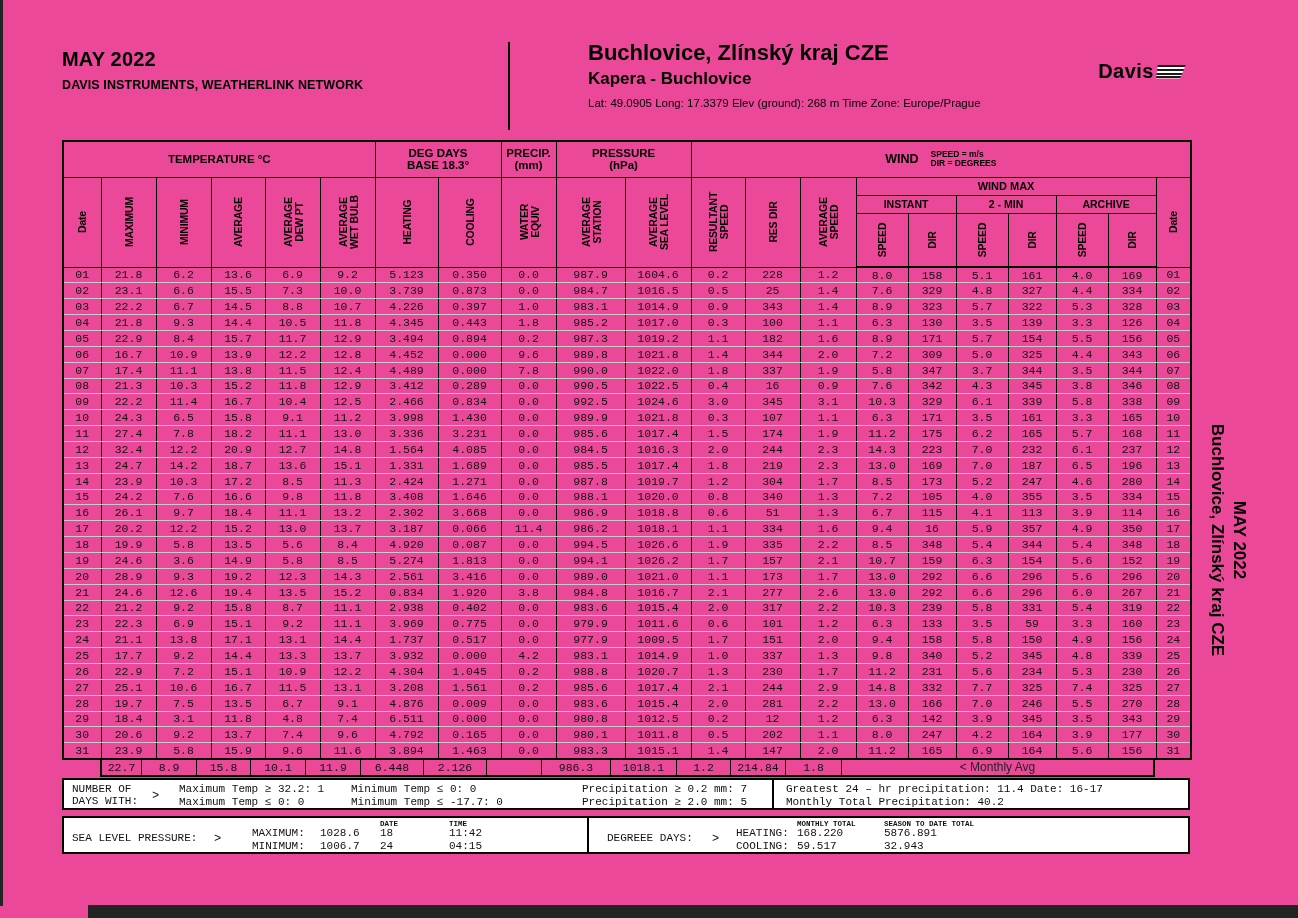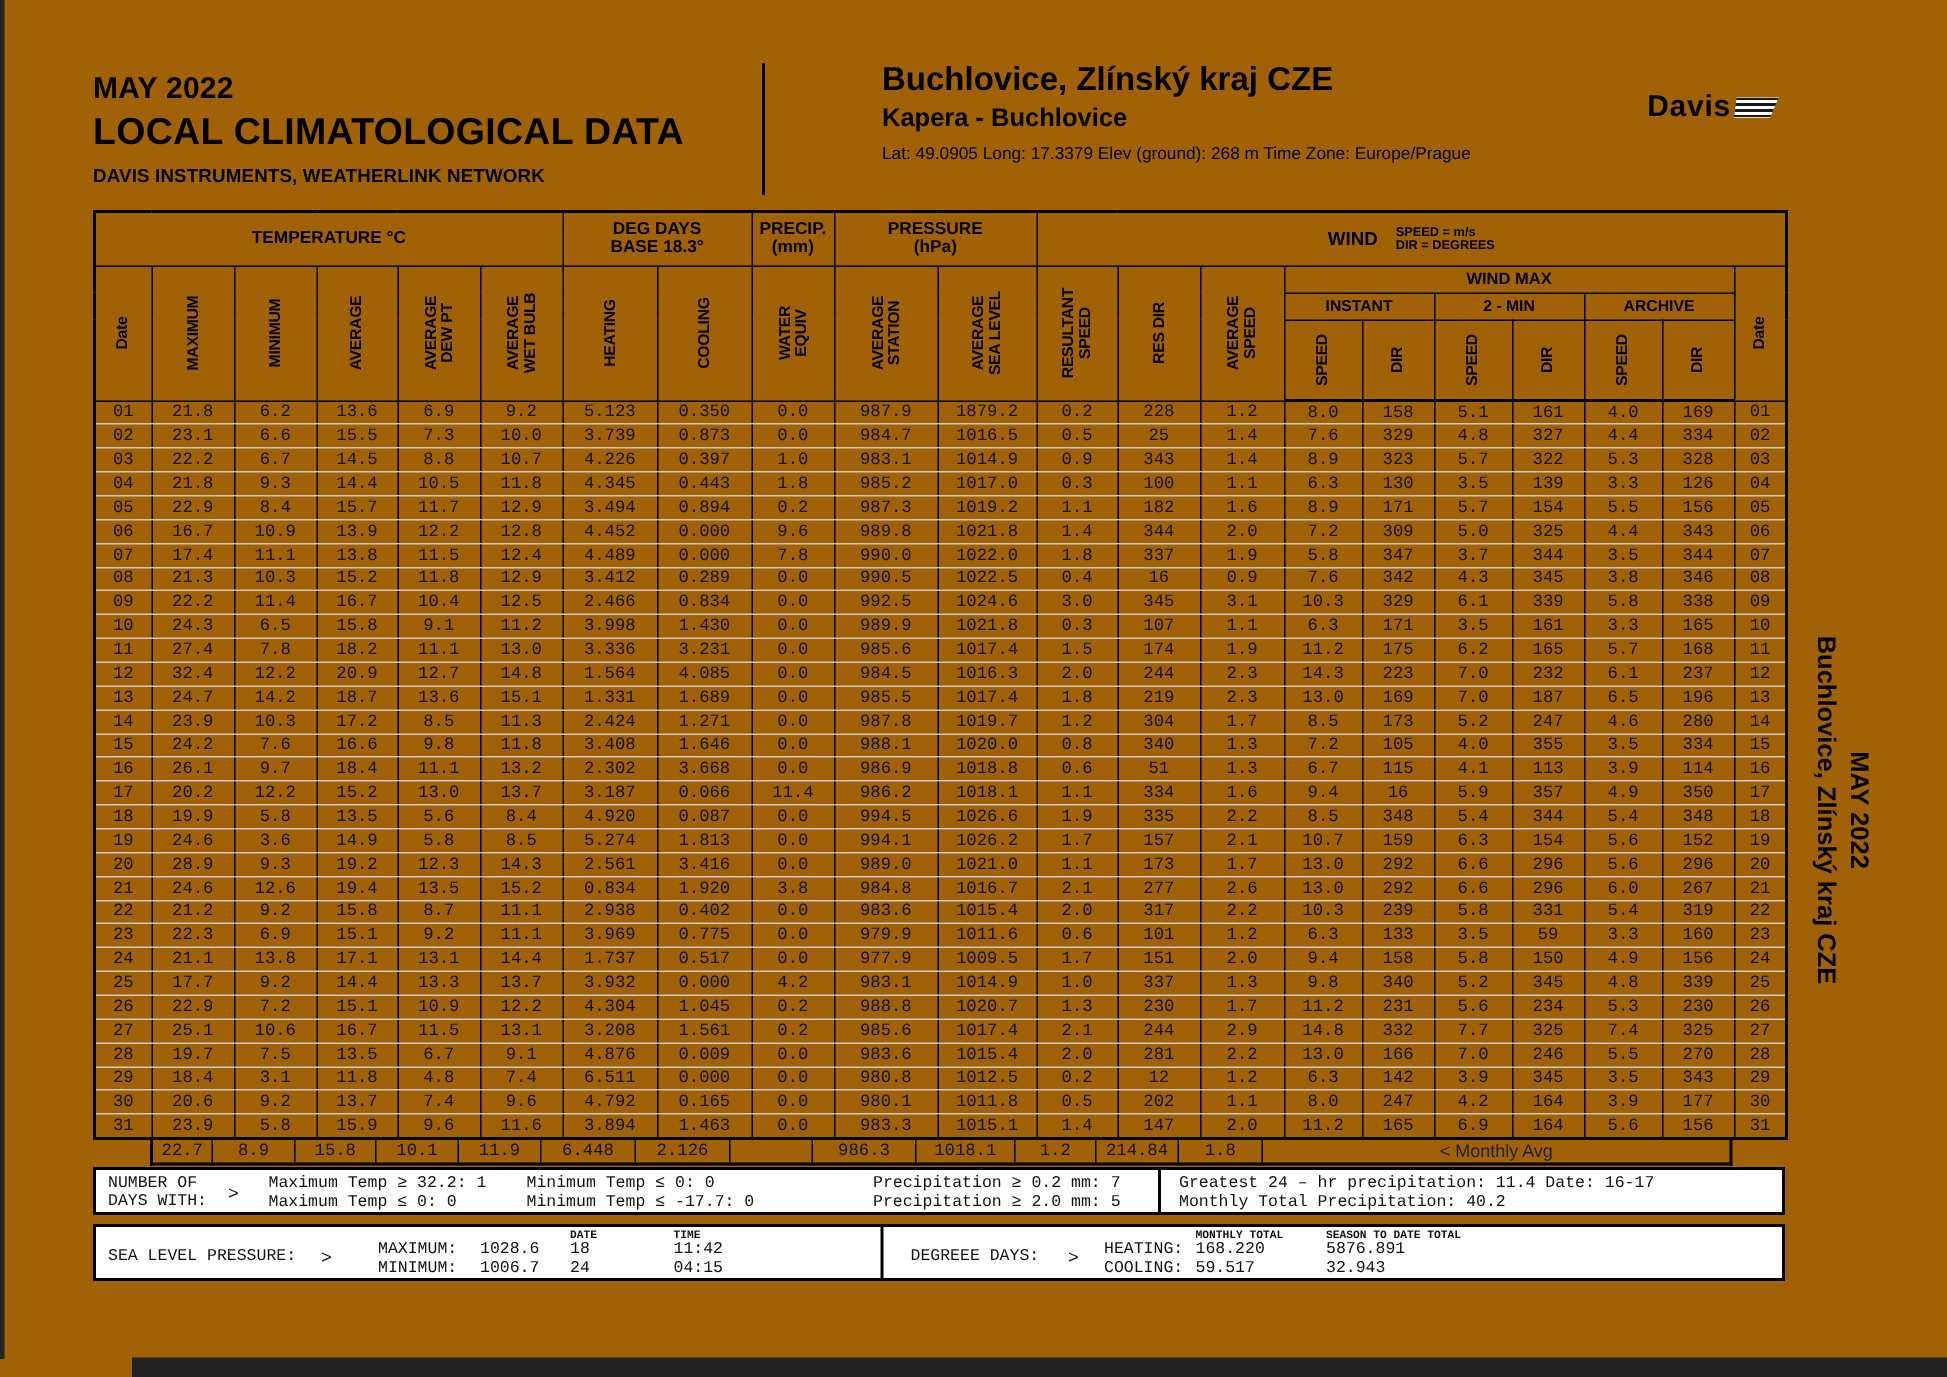--- a/index.html
+++ b/index.html
@@ -1,18 +1,18 @@
 <!DOCTYPE html>
 <html><head>
 <meta charset="utf-8">
 <style>
   * { box-sizing: border-box; margin: 0; padding: 0; }
   body { width:1298px; height:918px; background:#fff; color:#000;
          font-family:"Liberation Sans", sans-serif; position:relative; overflow:hidden; }
-  #page { position:absolute; inset:0; background:#a16207; }
+  #page { position:absolute; inset:0; background:#ec4899; }
 
   
   .scan-left   { position:absolute; left:0; top:0; width:3px; height:906px; background:#232323; }
   .scan-bottom { position:absolute; left:88px; right:0; bottom:0; height:13px; background:#232323; }
 
   
   .header { position:absolute; left:62px; top:38px; width:1128px; height:98px; }
   .hl { position:absolute; left:0; top:10px; }
   .hl-period { font-size:20px; font-weight:bold; letter-spacing:.2px; }
   .hl-title  { font-size:25px; font-weight:bold; letter-spacing:.2px; margin-top:3px; }
@@ -84,21 +84,20 @@
 </head>
 <body>
 
 <div id="page">
   <div class="scan-left"></div>
   <div class="scan-bottom"></div>
 
   <div class="header">
     <div class="hl">
       <div class="hl-period">MAY 2022</div>
-      <div class="hl-title">LOCAL CLIMATOLOGICAL DATA</div>
       <div class="hl-org">DAVIS INSTRUMENTS, WEATHERLINK NETWORK</div>
     </div>
     <div class="hdr-divider"></div>
     <div class="hr">
       <div class="hr-station">Buchlovice, Zlínský kraj CZE</div>
       <div class="hr-sub">Kapera - Buchlovice</div>
       <div class="hr-meta">Lat: 49.0905  Long: 17.3379  Elev (ground): 268 m  Time Zone: Europe/Prague</div>
     </div>
     <div class="logo">
       <span class="logo-text">Davis</span>
@@ -239,21 +238,21 @@
             <td>01</td>
             <td>21.8</td>
             <td>6.2</td>
             <td>13.6</td>
             <td>6.9</td>
             <td>9.2</td>
             <td>5.123</td>
             <td>0.350</td>
             <td>0.0</td>
             <td>987.9</td>
-            <td>1879.2</td>
+            <td>1604.6</td>
             <td>0.2</td>
             <td>228</td>
             <td>1.2</td>
             <td>8.0</td>
             <td>158</td>
             <td>5.1</td>
             <td>161</td>
             <td>4.0</td>
             <td>169</td>
             <td>01</td>

